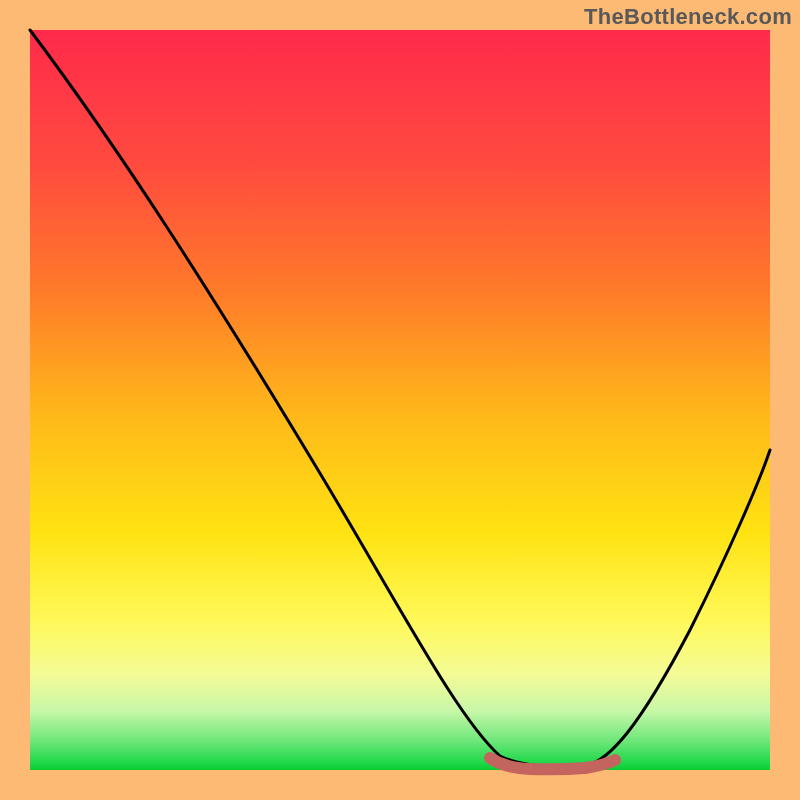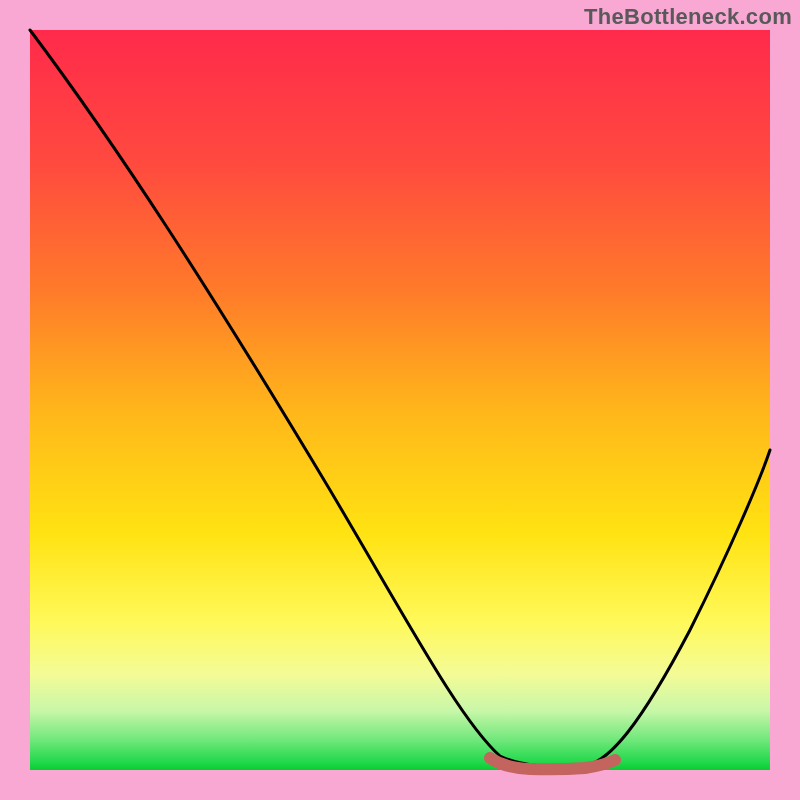--- a/index.html
+++ b/index.html
@@ -10,21 +10,21 @@
     background: #000;
     overflow: hidden;
     font-family: Arial, Helvetica, sans-serif;
   }
   .frame {
     position: absolute;
     left: 0;
     top: 0;
     width: 800px;
     height: 800px;
-    background: #f9a8d4;
+    background: #fdba74;
   }
   .plot {
     position: absolute;
     left: 30px;
     top: 30px;
     width: 740px;
     height: 740px;
     background: linear-gradient(
       to bottom,
       #ff2a4b 0%,

